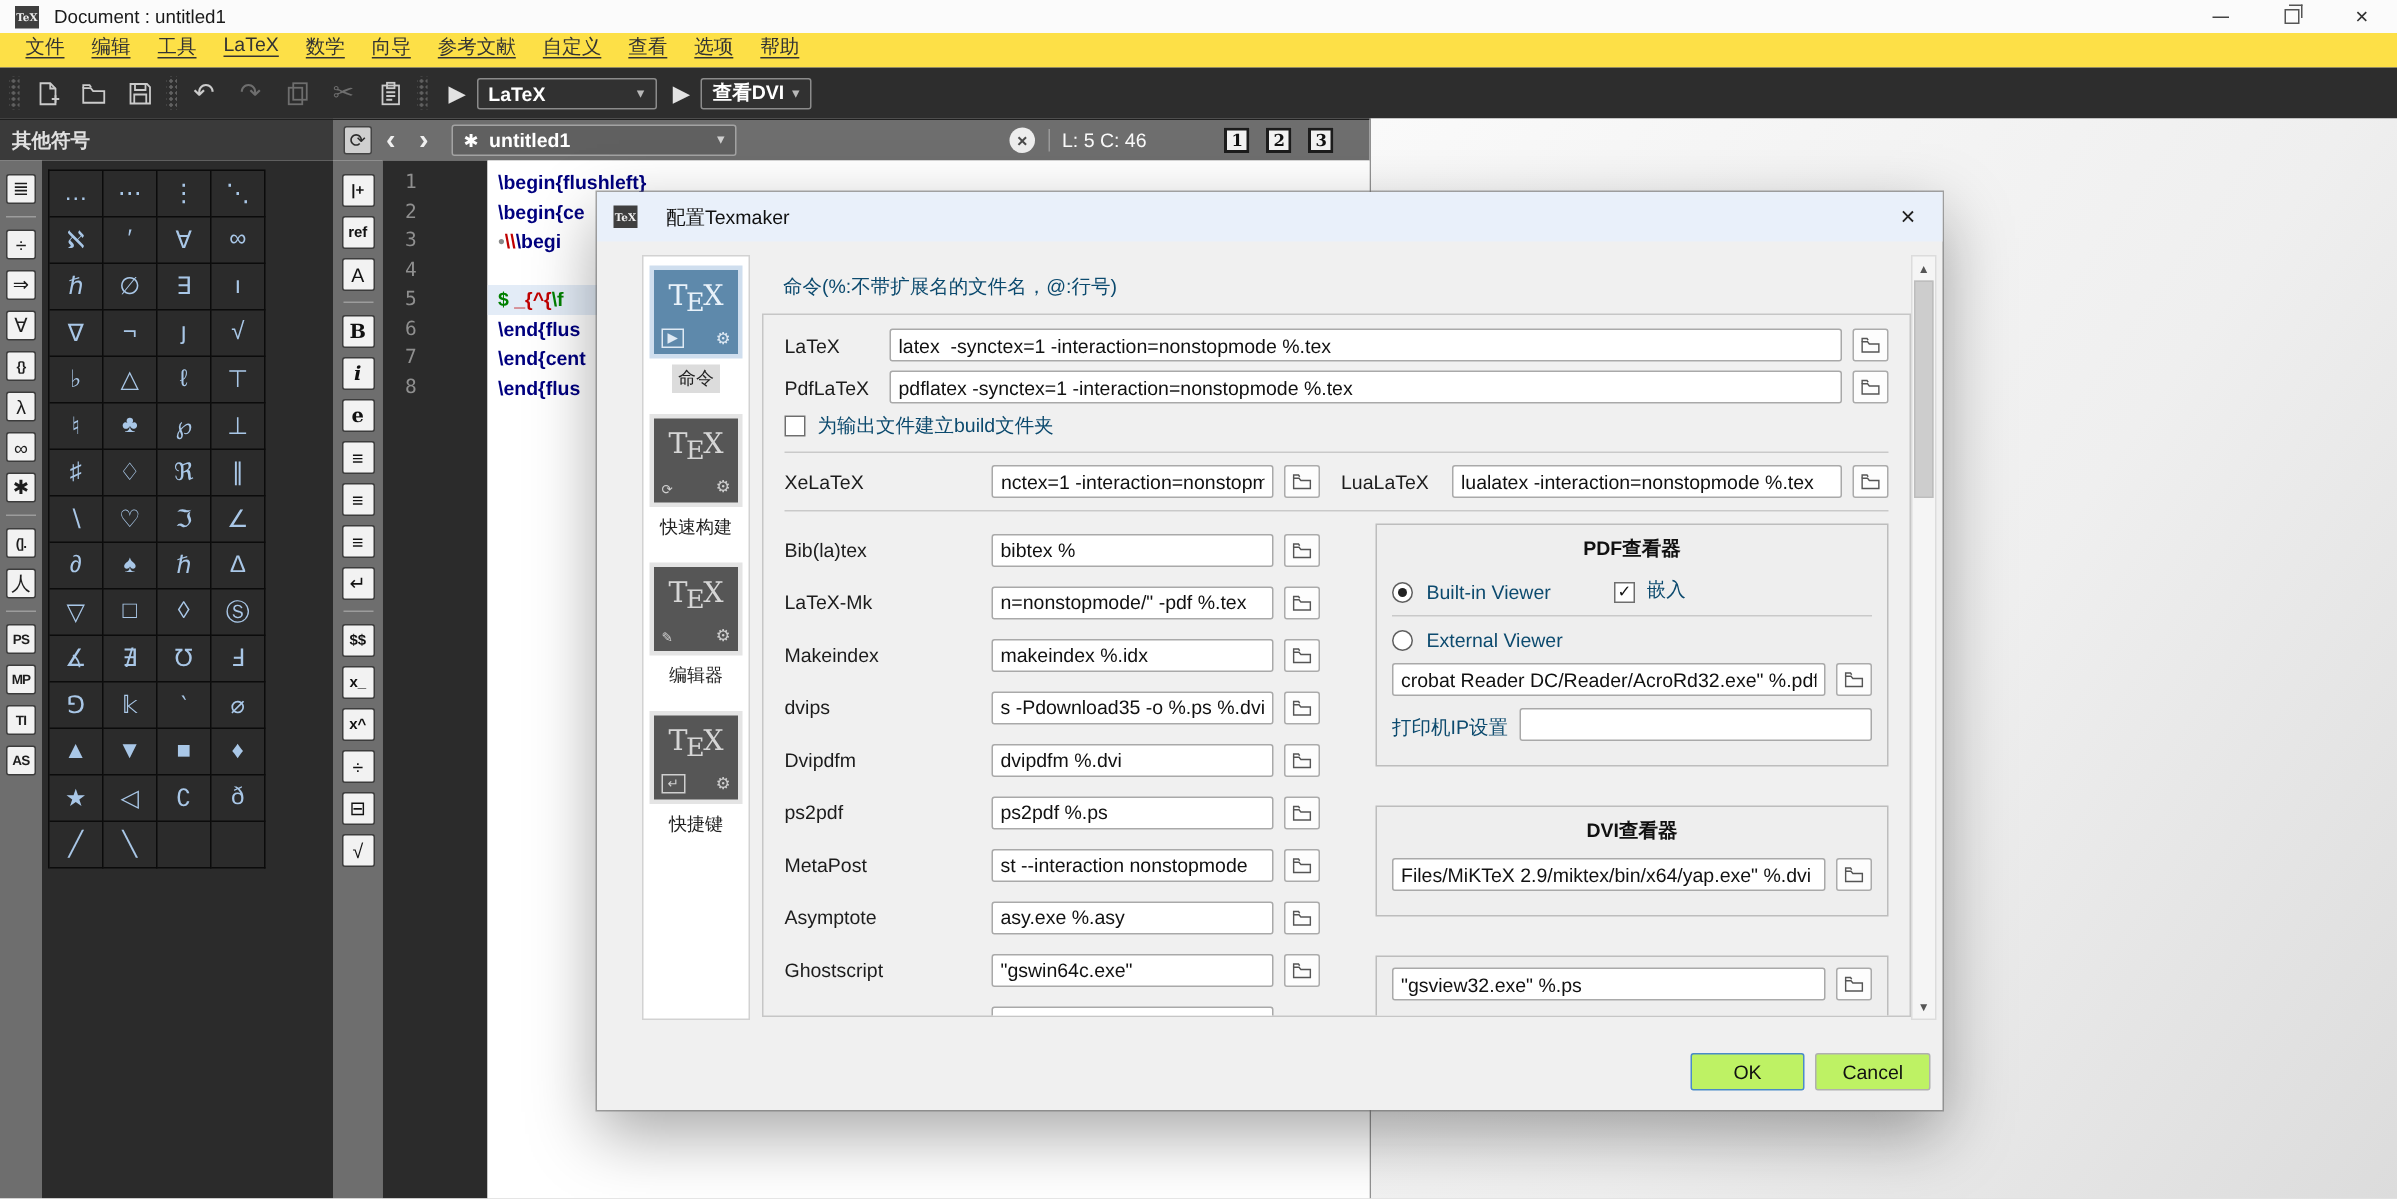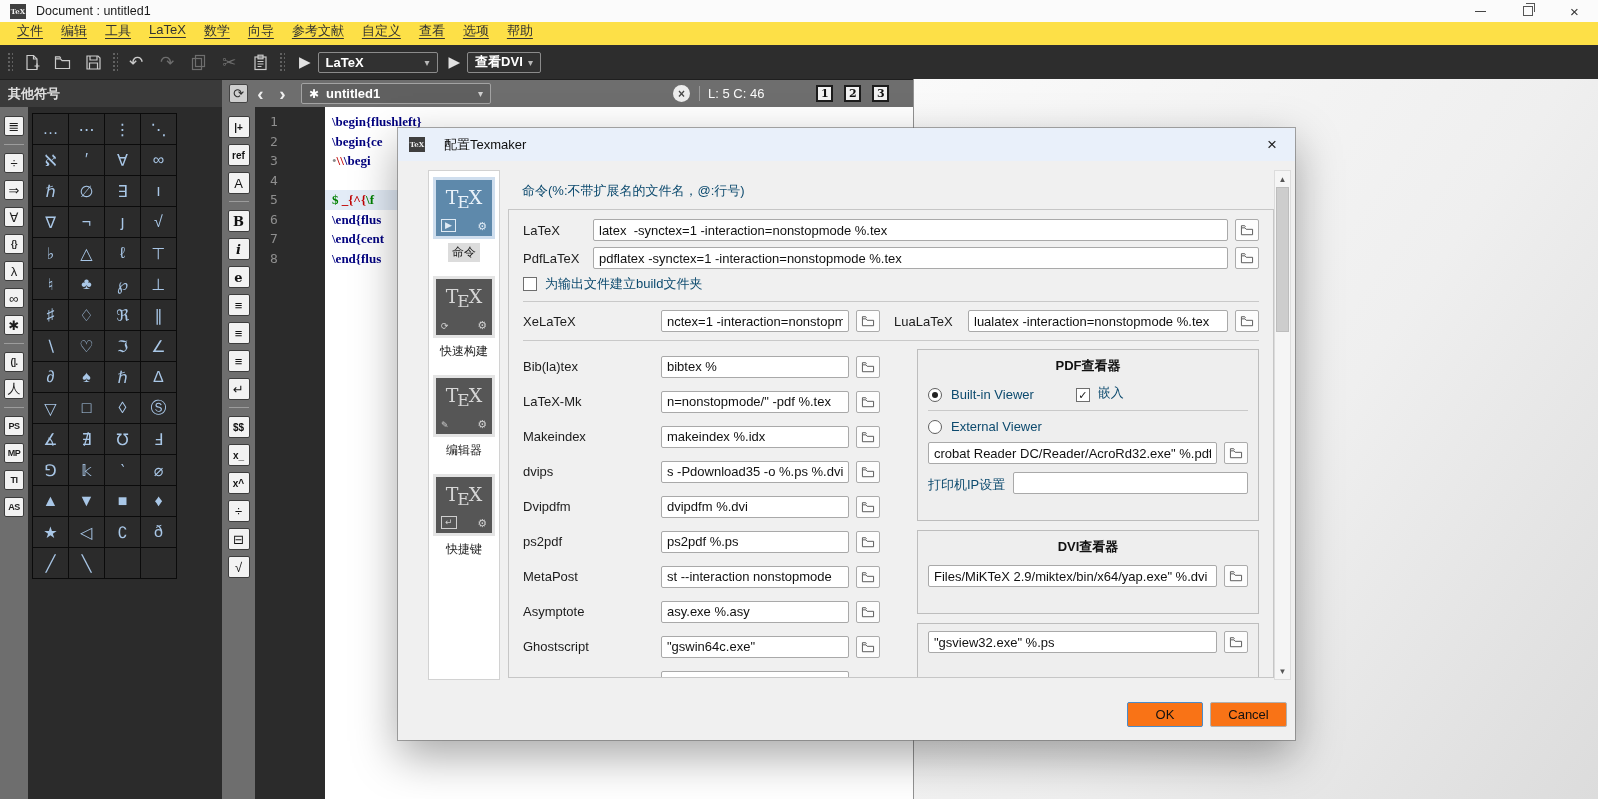--- a/index.html
+++ b/index.html
@@ -78,21 +78,21 @@
   .edit-strip{width:33px;background:#6e6e6e;display:flex;flex-direction:column;align-items:center;padding-top:9px;box-sizing:border-box}
   .et-btn{width:22px;height:22px;margin-bottom:6px;background:#f2f2f2;border:1px solid #3c3c3c;border-radius:2px;
           box-sizing:border-box;display:inline-flex;align-items:center;justify-content:center;font-size:13px;color:#111;flex:none}
   .et-btn.sm{font-size:10px;font-weight:bold}
   .g-bold{font-family:"DejaVu Serif",serif;font-weight:bold}
   .g-italic{font-family:"DejaVu Serif",serif;font-style:italic;font-weight:bold}
   .g-serif{font-family:"DejaVu Serif",serif;font-weight:bold}
   .gutter{width:70px;background:#2b2b2b;padding-top:5px;box-sizing:border-box}
   .gut-ln{height:19.5px;line-height:19.5px;padding-left:15px;color:#8f8f8f;font-family:"DejaVu Sans Mono",monospace;font-size:13px}
   .code{flex:1;background:#fff;padding-top:5px;overflow:hidden}
-  .code-ln{height:19.5px;line-height:19.5px;padding-left:7px;font-family:Liberation Serif, serif;font-size:13px;white-space:pre}
+  .code-ln{height:19.5px;line-height:19.5px;padding-left:7px;font-family:Liberation Sans, sans-serif;font-size:13px;white-space:pre}
   .code-ln.cur{background:#e3ecf7}
   .c-keyword{color:#00007f;font-weight:bold}
   .c-newline{color:#c00000;font-weight:bold}
   .c-math{color:#008000;font-weight:bold}
   .c-marker{color:#8a8a8a}
 
   .right-panel{grid-row:1 / span 2;grid-column:3;border-left:1px solid #929292;box-sizing:border-box;
                background:linear-gradient(125deg,#fafafa 0%,#efefef 55%,#dcdcdc 100%)}
 
   
@@ -135,38 +135,38 @@
   .folder-btn svg path{fill:none;stroke:#555;stroke-width:1.1}
   .checkbox{width:14px;height:14px;border:1px solid #6e6e6e;background:#fff;box-sizing:border-box;display:inline-flex;
             align-items:center;justify-content:center;font-size:11px;color:#111;margin-right:8px;flex:none}
   .checkbox i{font-style:normal;line-height:1}
   .hr{border-top:1px solid #c9c9c9;margin:8px 0}
   .lua-lbl{width:74px;margin-left:14px;flex:none}
   .two-col{display:flex;margin-top:8px}
   .col-left{width:372px;flex:none}
   .srow{display:flex;align-items:center;height:35px;flex:none}
   .col-right{flex:1;margin-left:22px;display:flex;flex-direction:column}
-  .gbox{border:1px solid #bdbdbd;background:#eee;padding:7px 10px 18px;box-sizing:border-box;margin-bottom:9px}
+  .gbox{border:1px solid #bdbdbd;background:#eee;padding:7px 10px 8px;box-sizing:border-box;margin-bottom:26px}
   .gtitle{text-align:center;font-weight:bold;color:#111;margin-bottom:9px}
   .grow{display:flex;align-items:flex-end;margin-bottom:8px}
   .radio{width:14px;height:14px;border:1px solid #5f5f5f;border-radius:50%;box-sizing:border-box;background:#fff;
          margin-right:9px;position:relative;flex:none}
   .radio.sel::after{content:"";position:absolute;left:3px;top:3px;width:6px;height:6px;border-radius:50%;background:#222}
   .glbl{color:#0c4a6e;white-space:nowrap}
   .embed{margin-left:42px}
   .gbox .hr{margin:2px 0 8px}
   .printer-lbl{margin-right:8px;flex:none}
 
   .dlg-scroll{position:absolute;left:876px;top:9px;width:17px;height:510px;background:#f5f5f5;border:1px solid #dcdcdc;box-sizing:border-box}
   .scroll-arrow{position:absolute;left:0;width:15px;height:14px;display:flex;align-items:center;justify-content:center;
                 font-size:8px;color:#555}
   .sa-up{top:1px}.sa-down{bottom:1px}
   .scroll-thumb{position:absolute;left:1px;top:16px;width:13px;height:145px;background:#cdcdcd;border:1px solid #bdbdbd;box-sizing:border-box}
 
-  .btn{position:absolute;height:25px;box-sizing:border-box;border:1px solid #b0b0b0;border-radius:2px;background:#f97316;
+  .btn{position:absolute;height:25px;box-sizing:border-box;border:1px solid #b0b0b0;border-radius:2px;background:#bef264;
        font-size:13px;color:#111;font-family:inherit}
   .btn.ok{left:729px;top:541px;width:76px;border-color:#4b8bc8}
   .btn.cancel{left:812px;top:541px;width:77px}
 </style>
 </head>
 <body>
 
 <div class="app">
 
   <div class="titlebar">

